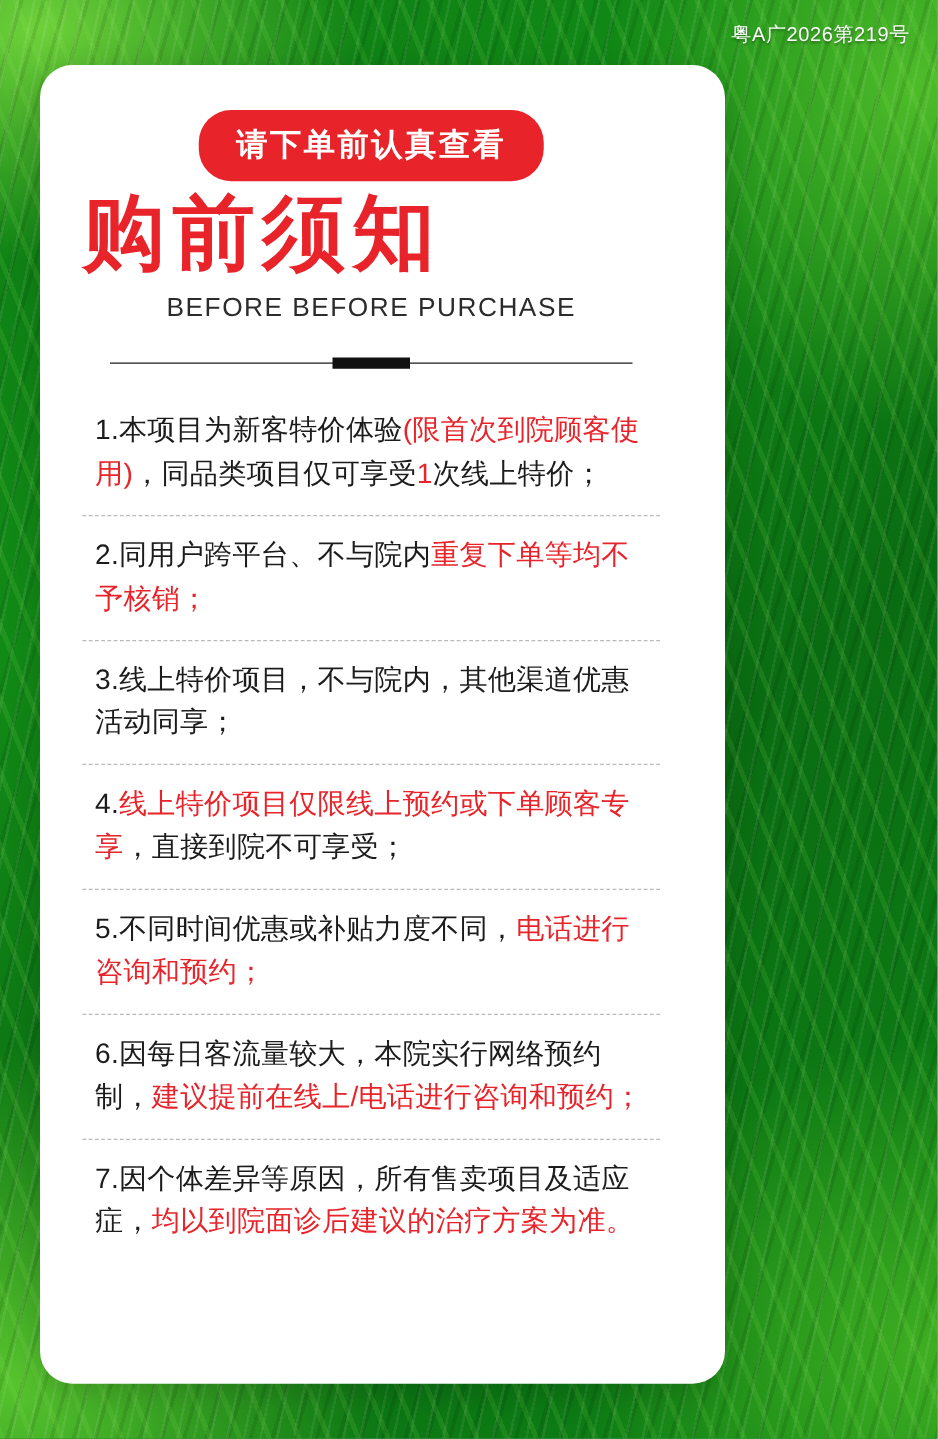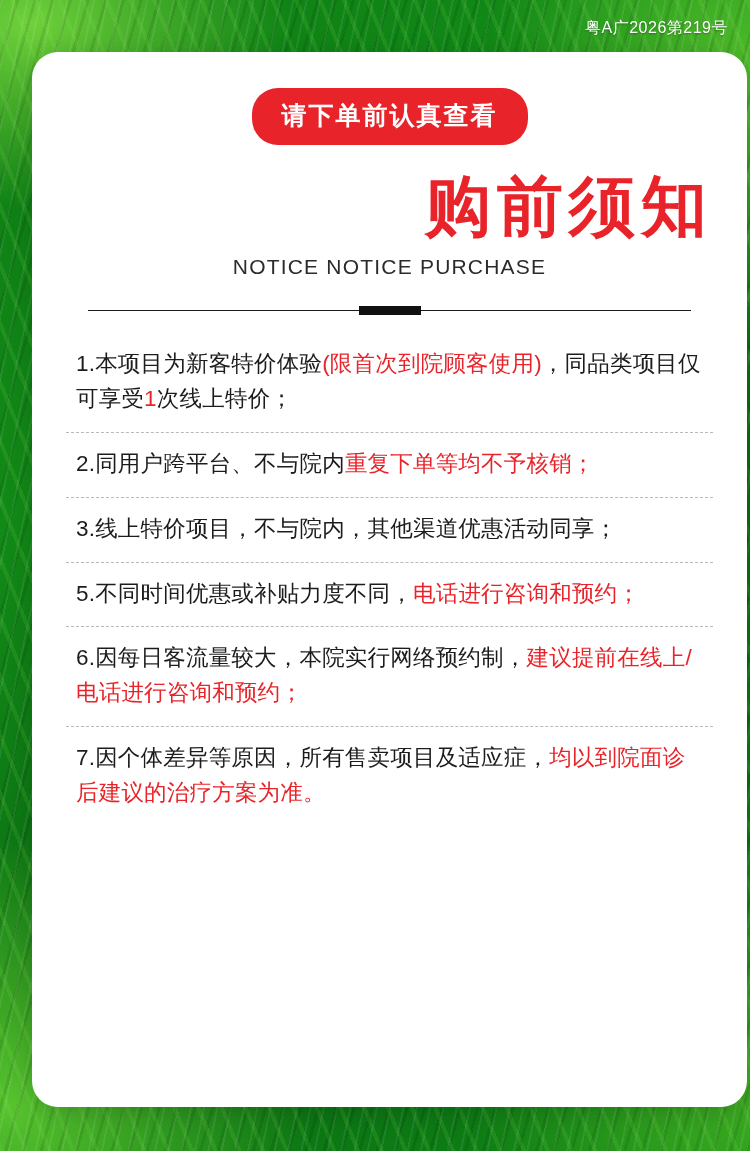--- a/index.html
+++ b/index.html
@@ -54,53 +54,53 @@
     letter-spacing: .5px;
     z-index: 5;
     text-shadow: 0 1px 2px rgba(0,0,0,.35);
   }
 
   
   .card {
     position: absolute;
     left: 32px;
     top: 52px;
-    width: 715px;
+    width: 548px;
     height: 1055px;
     background: #ffffff;
     border-radius: 26px;
     box-shadow: 0 6px 26px rgba(0,0,0,.18);
     z-index: 4;
     box-sizing: border-box;
-    padding: 36px 34px 10px 34px;
+    padding: 36px 52px 10px 34px;
     overflow: hidden;
   }
 
   .pill-wrap {
     text-align: center;
   }
   .pill {
     display: inline-block;
     background: #e8242a;
     color: #ffffff;
     font-size: 25px;
     font-weight: bold;
     letter-spacing: 2px;
     padding: 11px 30px 13px 30px;
     border-radius: 26px;
   }
 
   .big-title {
-    text-align: right;
+    text-align: left;
     color: #e8242a;
     font-size: 66px;
     font-weight: bold;
     letter-spacing: 6px;
     line-height: 1;
-    margin-top: 28px;
+    margin-top: 8px;
   }
 
   .sub-title {
     text-align: center;
     color: #2b2b2b;
     font-size: 21px;
     letter-spacing: 1.2px;
     margin-top: 16px;
   }
 
@@ -154,29 +154,30 @@
 <div class="license">粤A广2026第219号</div>
 
 <div class="card">
 
   <div class="pill-wrap">
     <span class="pill">请下单前认真查看</span>
   </div>
 
   <div class="big-title">购前须知</div>
 
-  <div class="sub-title">NOTICE NOTICE PURCHASE</div>
+  <div class="sub-title">BEFORE BEFORE PURCHASE</div>
 
   <div class="divider">
     <div class="line"></div>
     <div class="dash"></div>
   </div>
 
   <div class="list" id="notice-list">
       <div class="item"><span>1.</span><span>本项目为新客特价体验</span><span class="red">(限首次到院顾客使用)</span><span>，同品类项目仅可享受</span><span class="red">1</span><span>次线上特价；</span></div>
       <div class="item"><span>2.</span><span>同用户跨平台、不与院内</span><span class="red">重复下单等均不予核销；</span></div>
       <div class="item"><span>3.</span><span>线上特价项目，不与院内，其他渠道优惠活动同享；</span></div>
+      <div class="item"><span>4.</span><span class="red">线上特价项目仅限线上预约或下单顾客专享</span><span>，直接到院不可享受；</span></div>
       <div class="item"><span>5.</span><span>不同时间优惠或补贴力度不同，</span><span class="red">电话进行咨询和预约；</span></div>
       <div class="item"><span>6.</span><span>因每日客流量较大，本院实行网络预约制，</span><span class="red">建议提前在线上/电话进行咨询和预约；</span></div>
       <div class="item"><span>7.</span><span>因个体差异等原因，所有售卖项目及适应症，</span><span class="red">均以到院面诊后建议的治疗方案为准。</span></div>
     </div>
 
 </div>
 
 </body></html>

